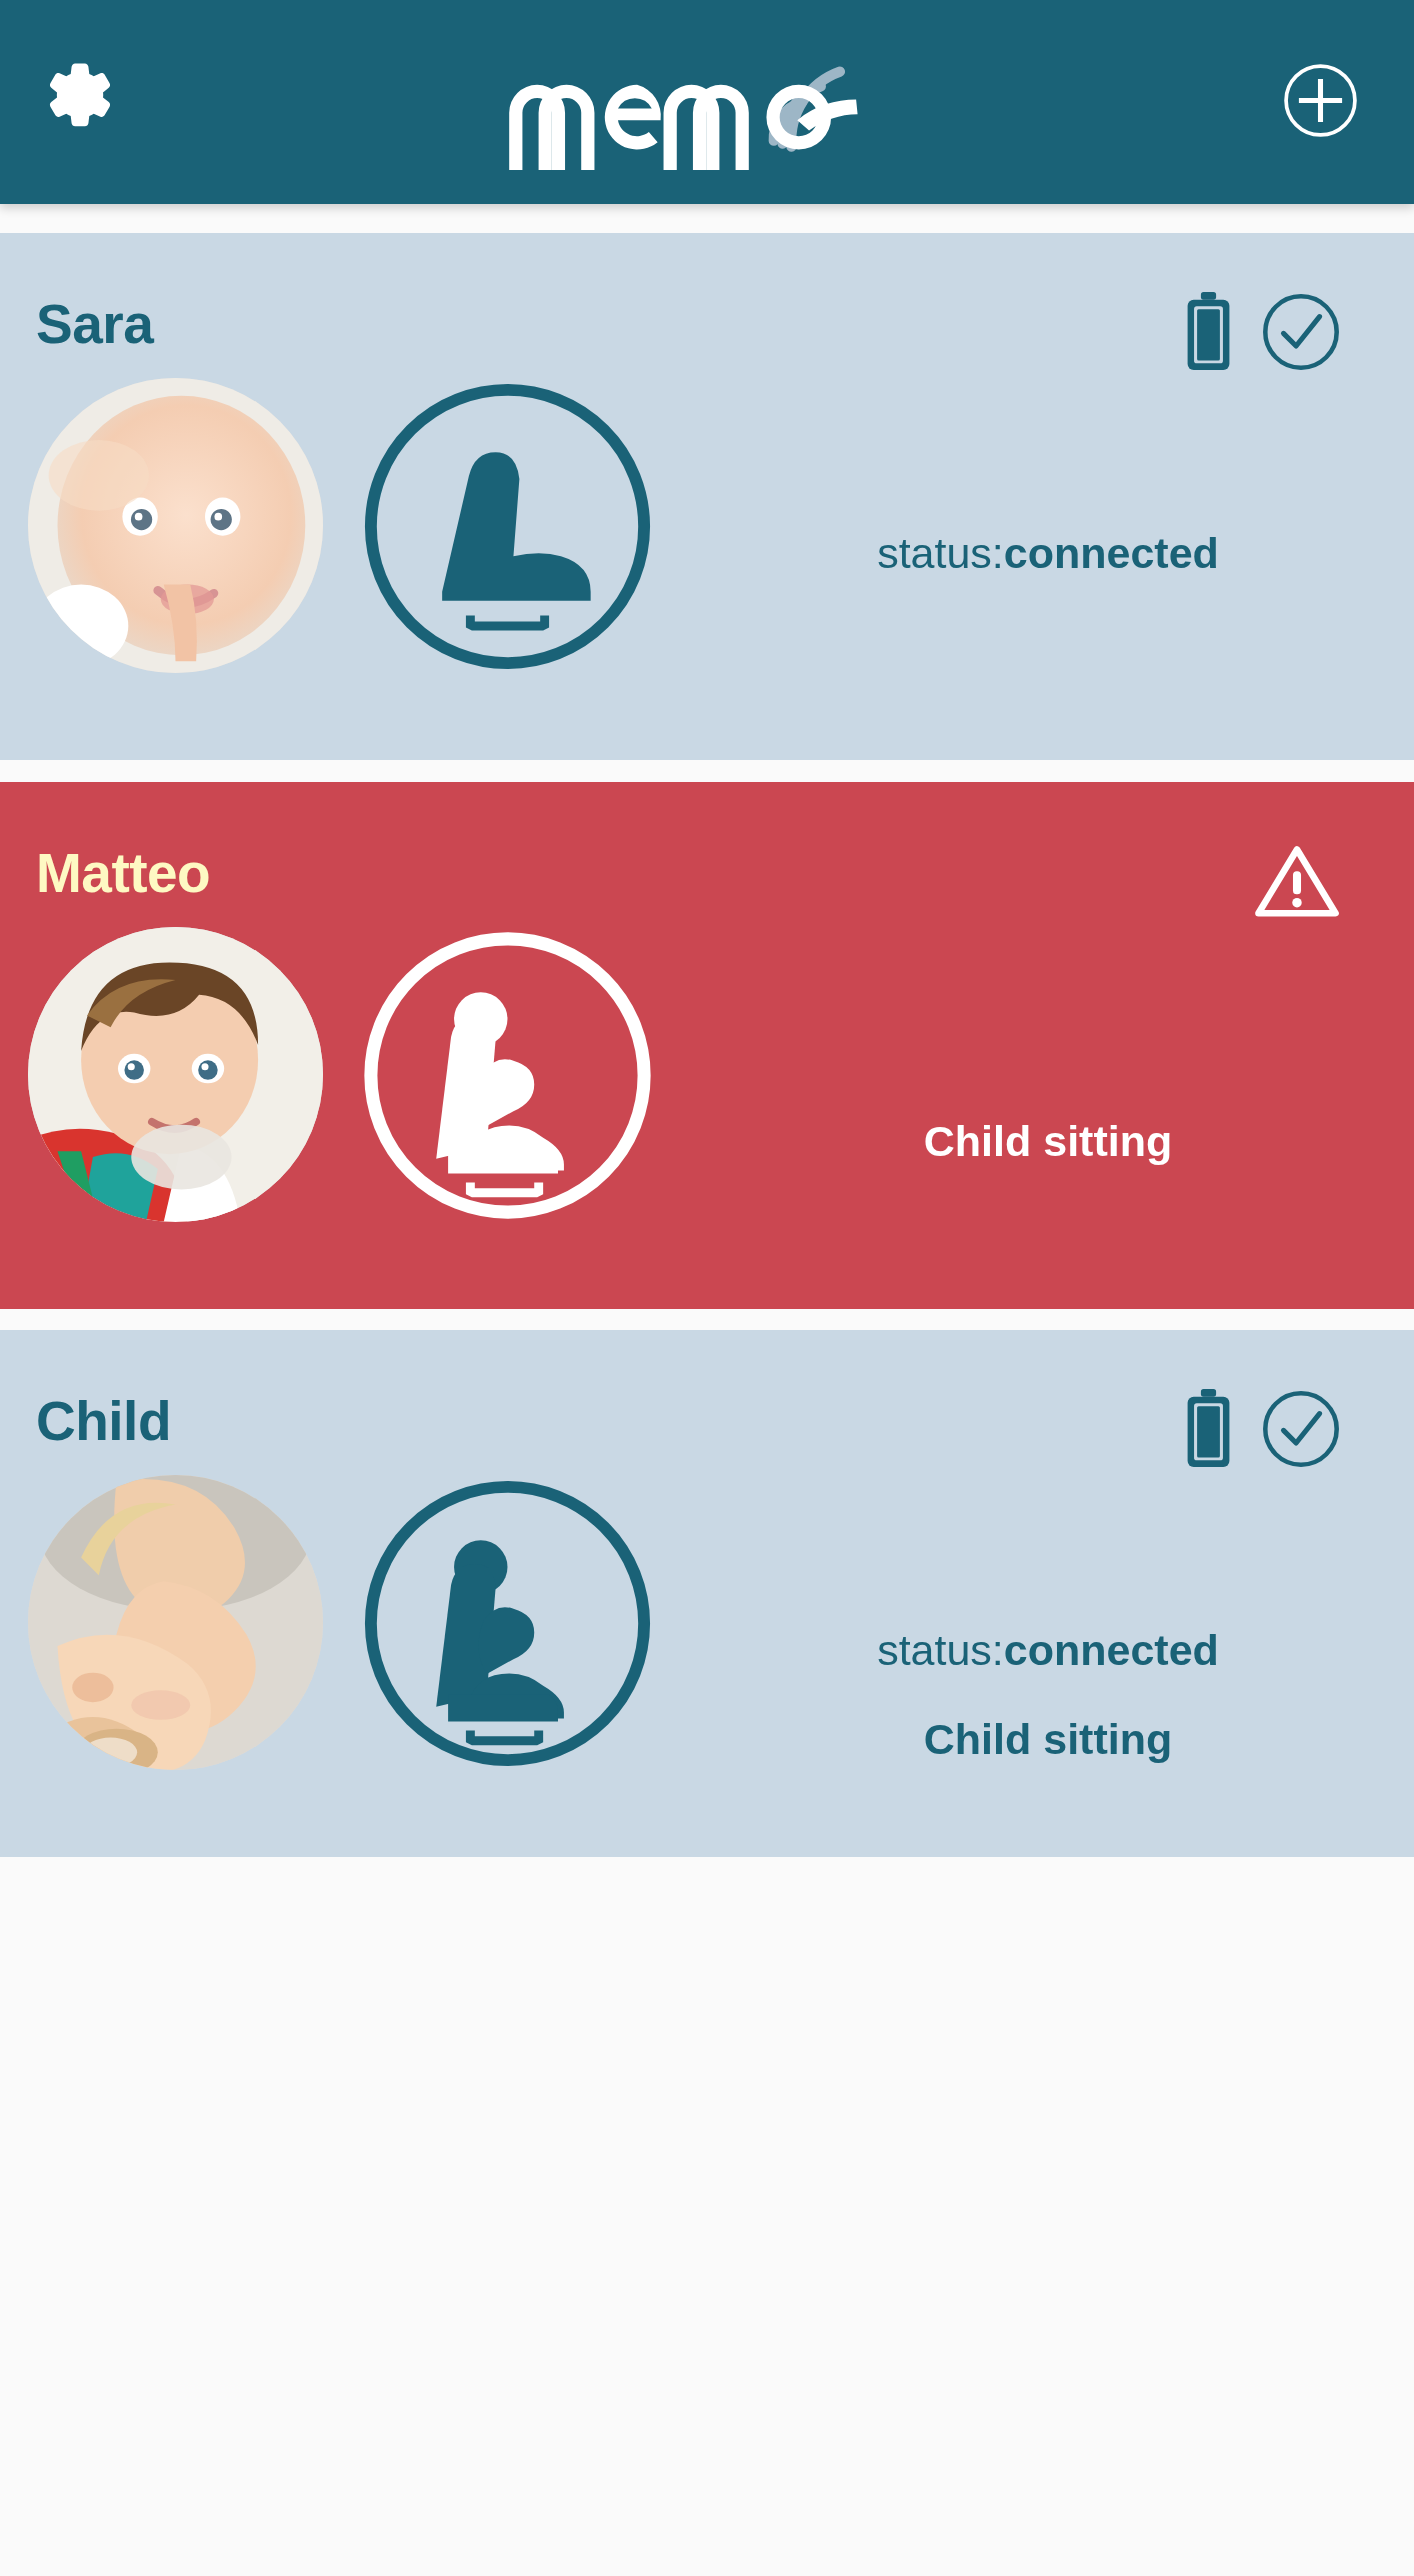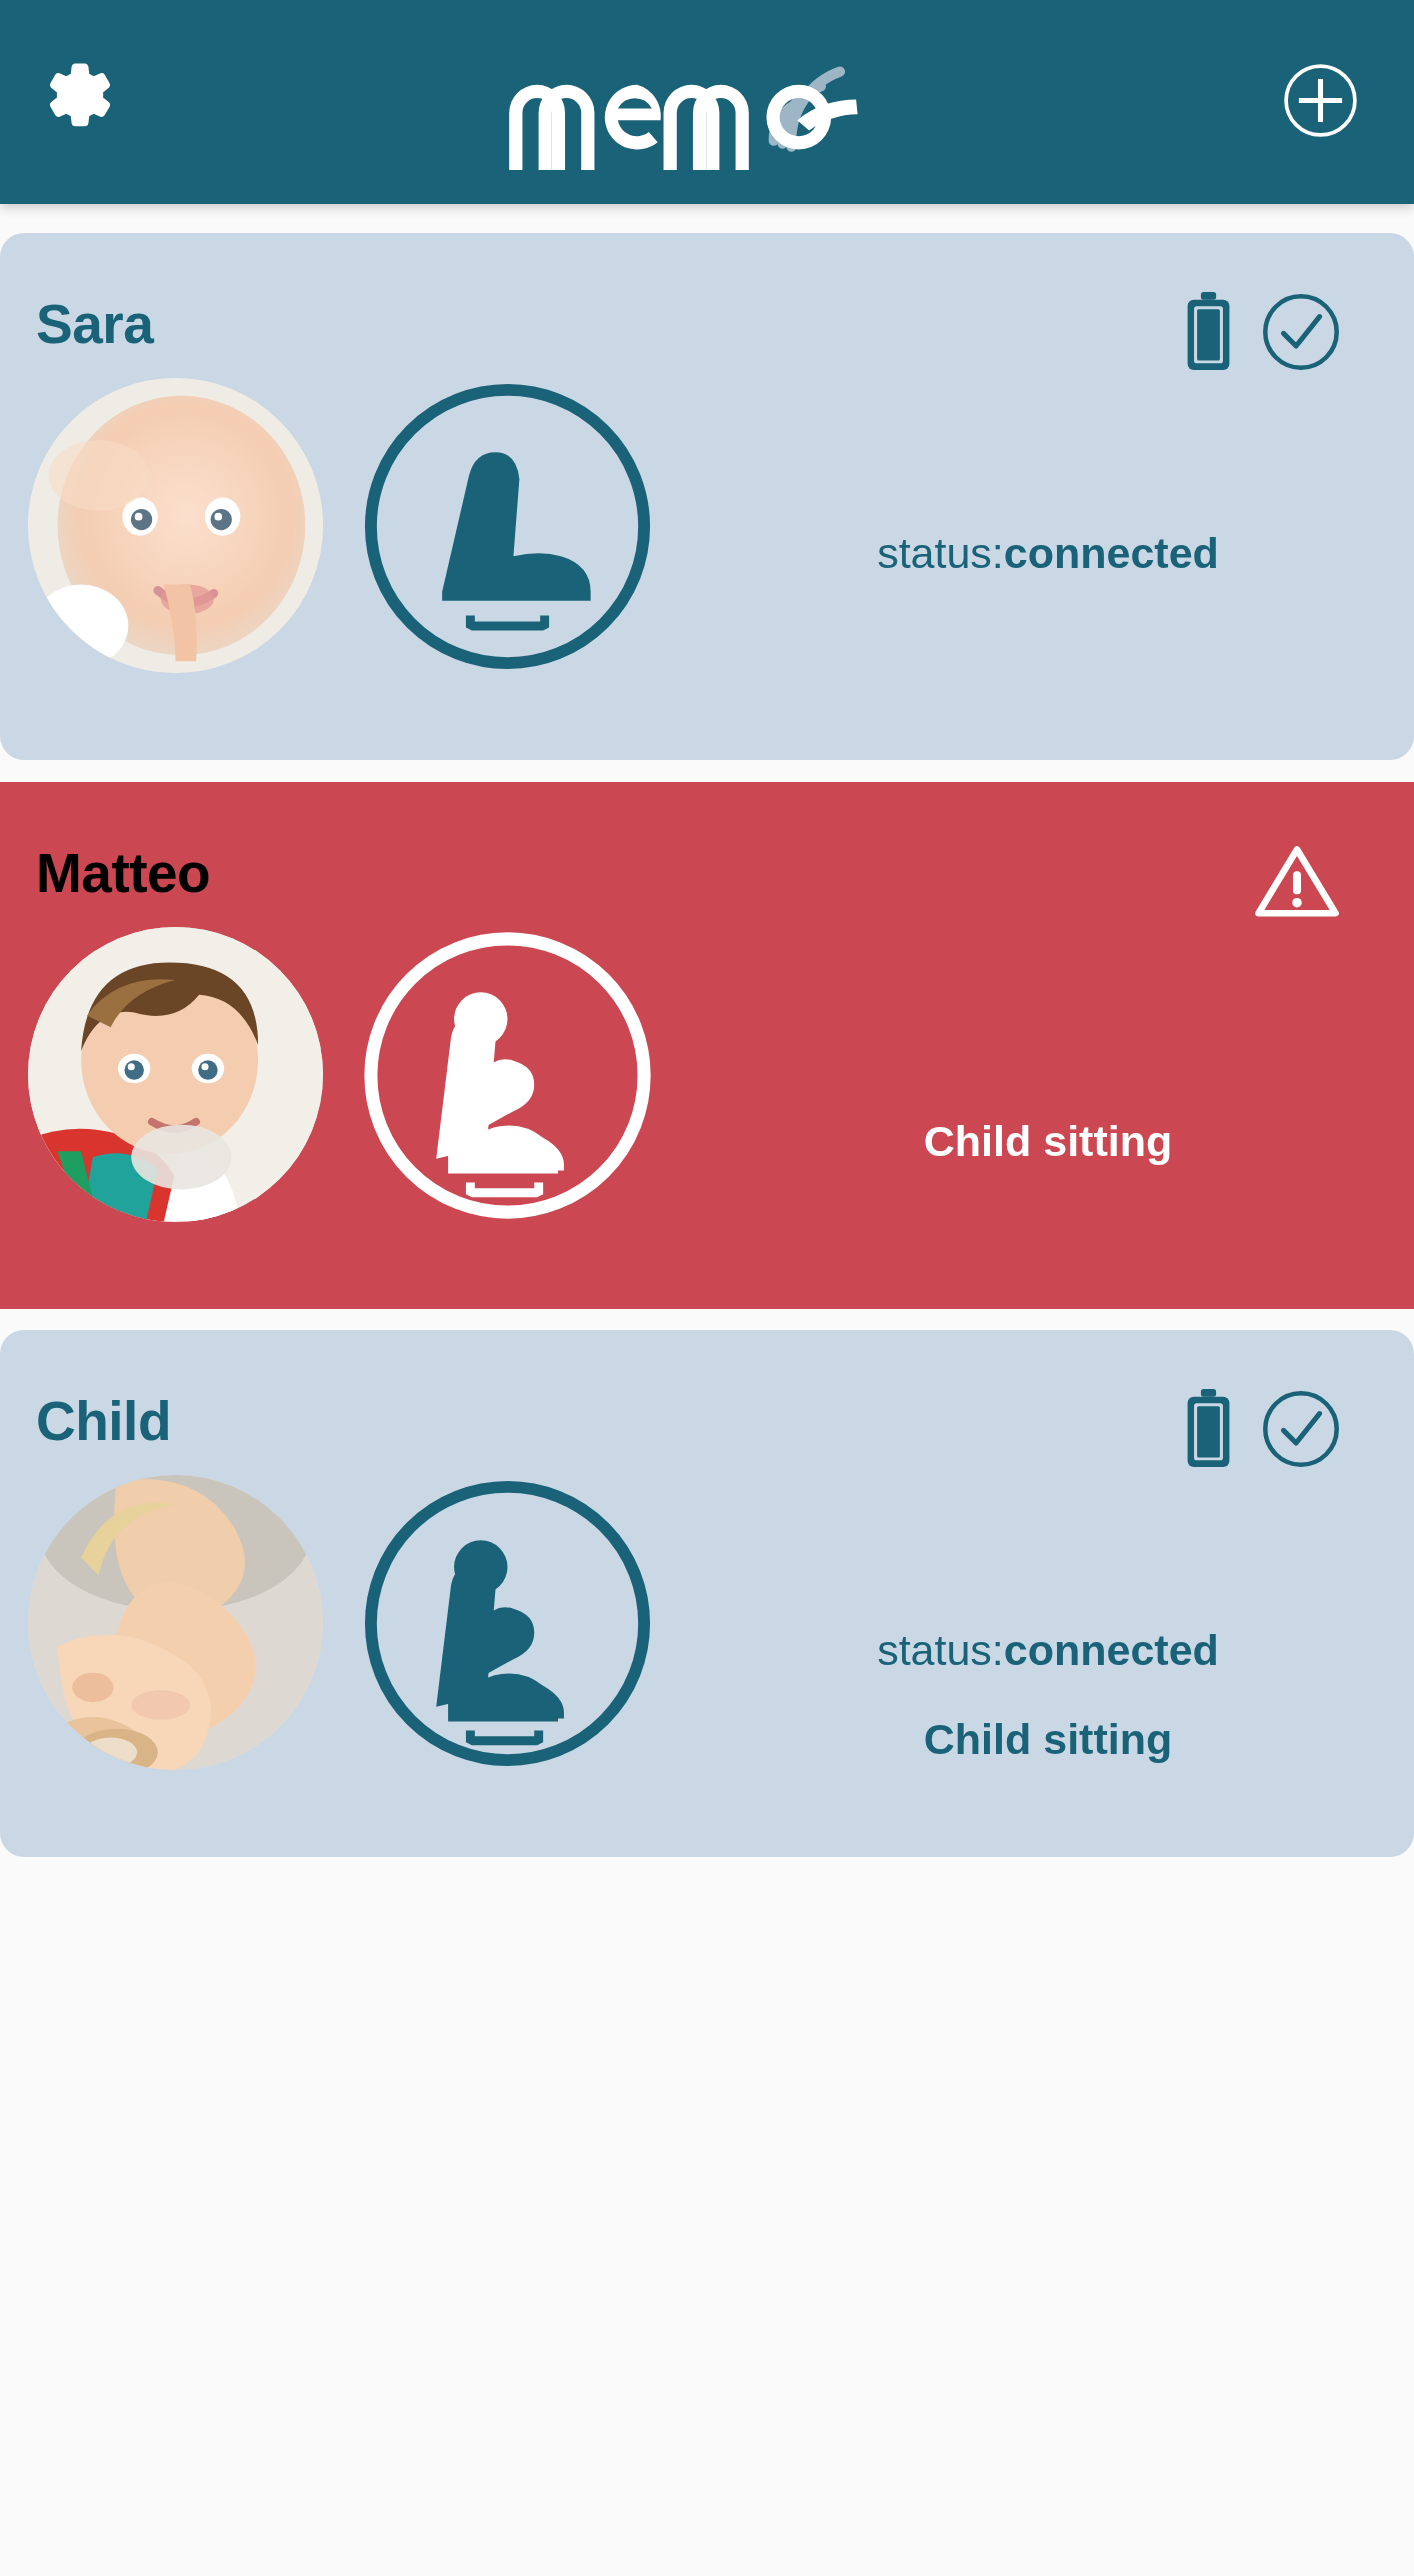--- a/index.html
+++ b/index.html
@@ -24,29 +24,29 @@
   .plus-btn { width:94px; height:94px; display:flex; align-items:center; justify-content:center; cursor:pointer; margin-right:13.7px;}
   .logo { display:flex; align-items:flex-end; justify-content:center; flex:1; margin-left:-19.6px; }
 
   
   .cards { position:absolute; left:0; top:233px; width:1414px; }
   .card {
     position:relative; width:1414px; height:527px;
     display:block; overflow:hidden;
     margin-bottom:21.6px;
   }
-  .card.blue { background:#c9d8e4;border-radius:24px; }
+  .card.blue { background:#c9d8e4; }
   .card.red  { background:#cb4751; }
 
   .card-name {
     position:absolute; left:36px; top:59px;
     font-size:55px; font-weight:bold; letter-spacing:-0.5px;
   }
   .blue .card-name { color:#1a6277; }
-  .red  .card-name { color:#000000; }
+  .red  .card-name { color:#fef9c3; }
 
   .avatar {
     position:absolute; left:27.5px; top:145px;
     width:295px; height:295px; border-radius:50%;
     overflow:hidden; background:#ddd;
   }
   .avatar svg { display:block; width:295px; height:295px; }
 
   .seat-icon {
     position:absolute; left:359px; top:145px;

